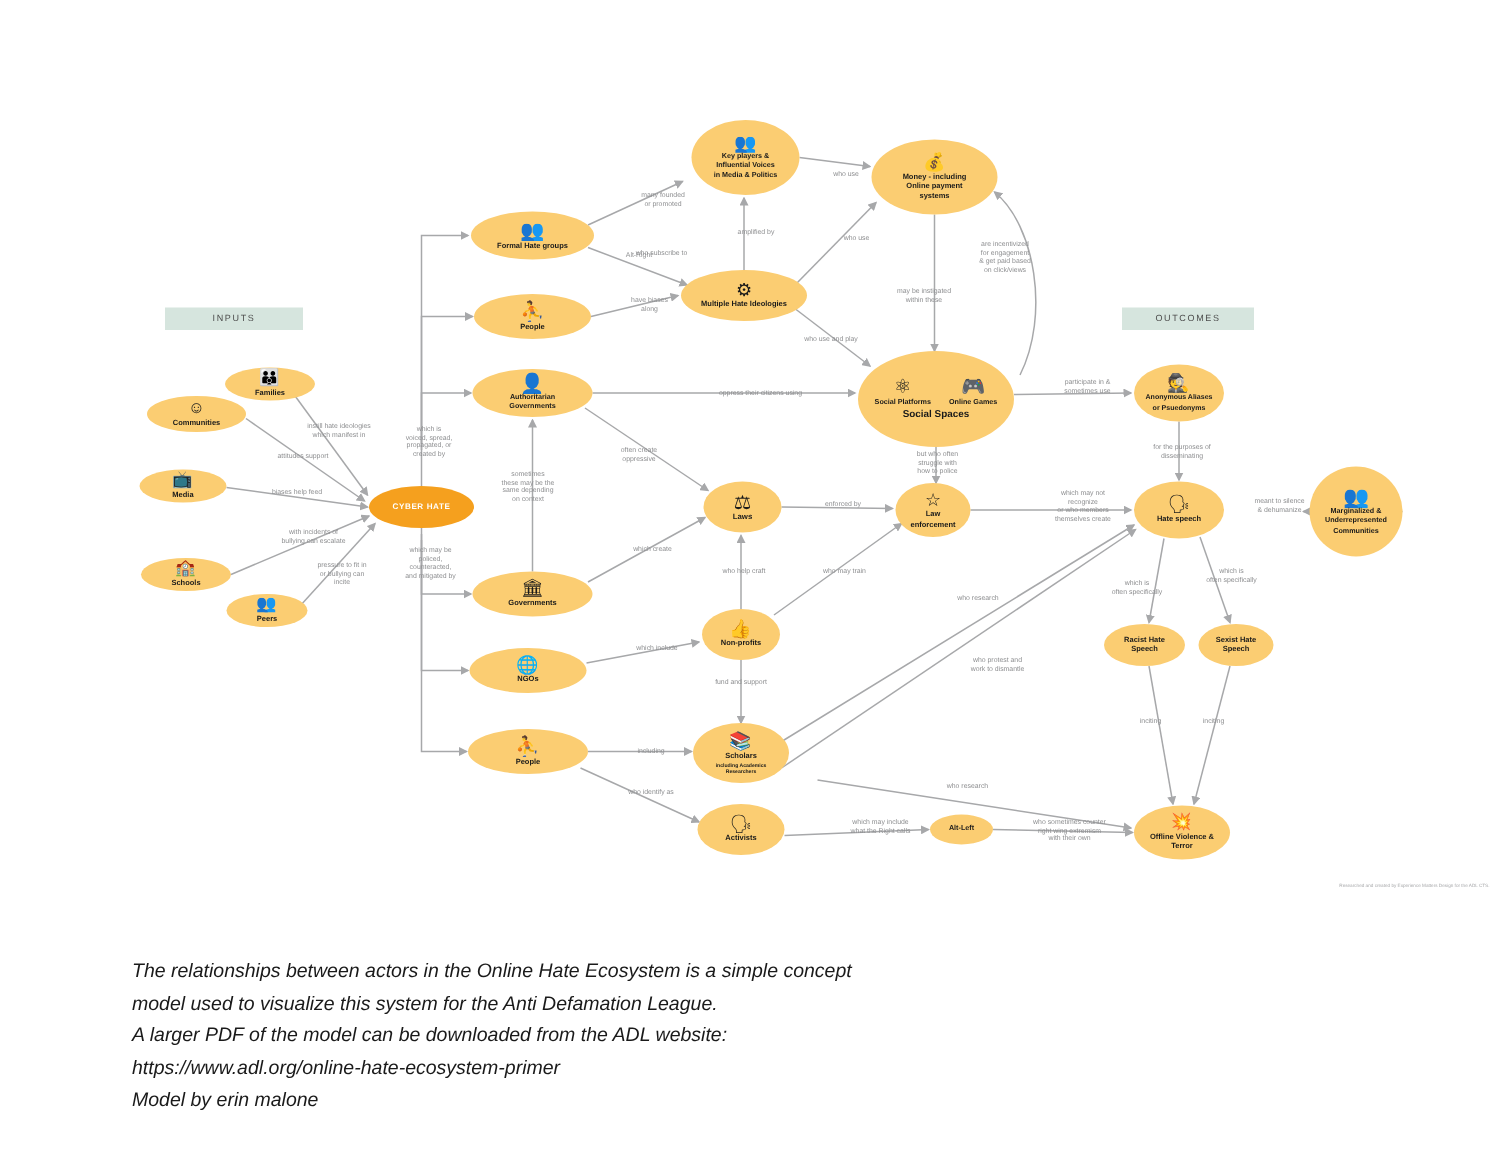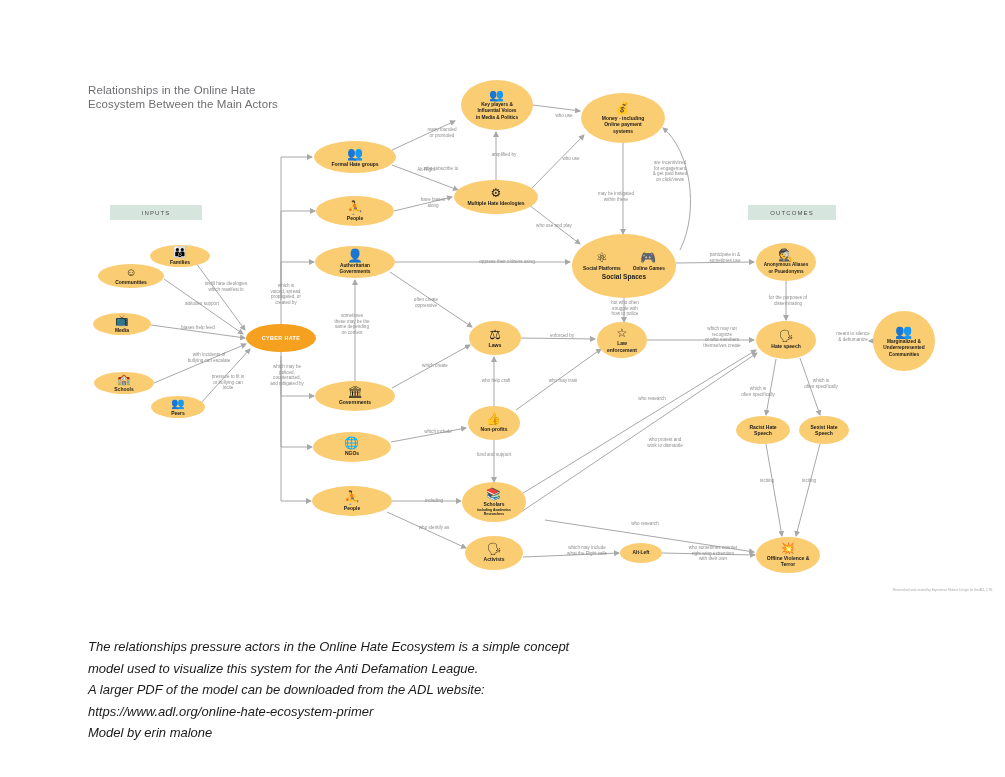--- a/index.html
+++ b/index.html
@@ -31,22 +31,20 @@
   .credit{position:absolute;right:12px;top:588px;font-size:3.1px;color:#a7a8aa;}
 
   .caption{position:absolute;left:88px;top:636px;width:600px;font-style:italic;
            font-size:13px;line-height:21.5px;color:#1a1a1a;white-space:pre-line;}
 </style>
 </head>
 <body>
 
 <div id="stage">
 
-  <div class="title">Relationships in the Online Hate
-Ecosystem Between the Main Actors</div>
 
   <div id="diagram">
     <svg id="wires" viewBox="0 0 1005 620">
       <defs>
         <marker id="ah" markerWidth="6" markerHeight="6" refX="5" refY="3" orient="auto">
           <path d="M0,0 L6,3 L0,6 z" fill="#a7a8aa"></path>
         </marker>
       </defs>
       <g fill="none" stroke="#a7a8aa" stroke-width="1" marker-end="url(#ah)">
 
@@ -325,18 +323,18 @@
         <div class="elabel" style="left: 549px; top: 545px; width: 76px;">which may include
 what the Right calls</div>
         <div class="elabel" style="left: 668px; top: 545px; width: 90px;">who sometimes counter
 right wing extremism
 with their own</div>
       </div>
 
     <div class="credit">Researched and created by Experience Matters Design for the ADL CTS.</div>
   </div>
 
-  <div class="caption">The relationships pressure actors in the Online Hate Ecosystem is a simple concept
+  <div class="caption">The relationships between actors in the Online Hate Ecosystem is a simple concept
 model used to visualize this system for the Anti Defamation League.
 A larger PDF of the model can be downloaded from the ADL website:
 https://www.adl.org/online-hate-ecosystem-primer
 Model by erin malone</div>
 </div>
 
 </body></html>

